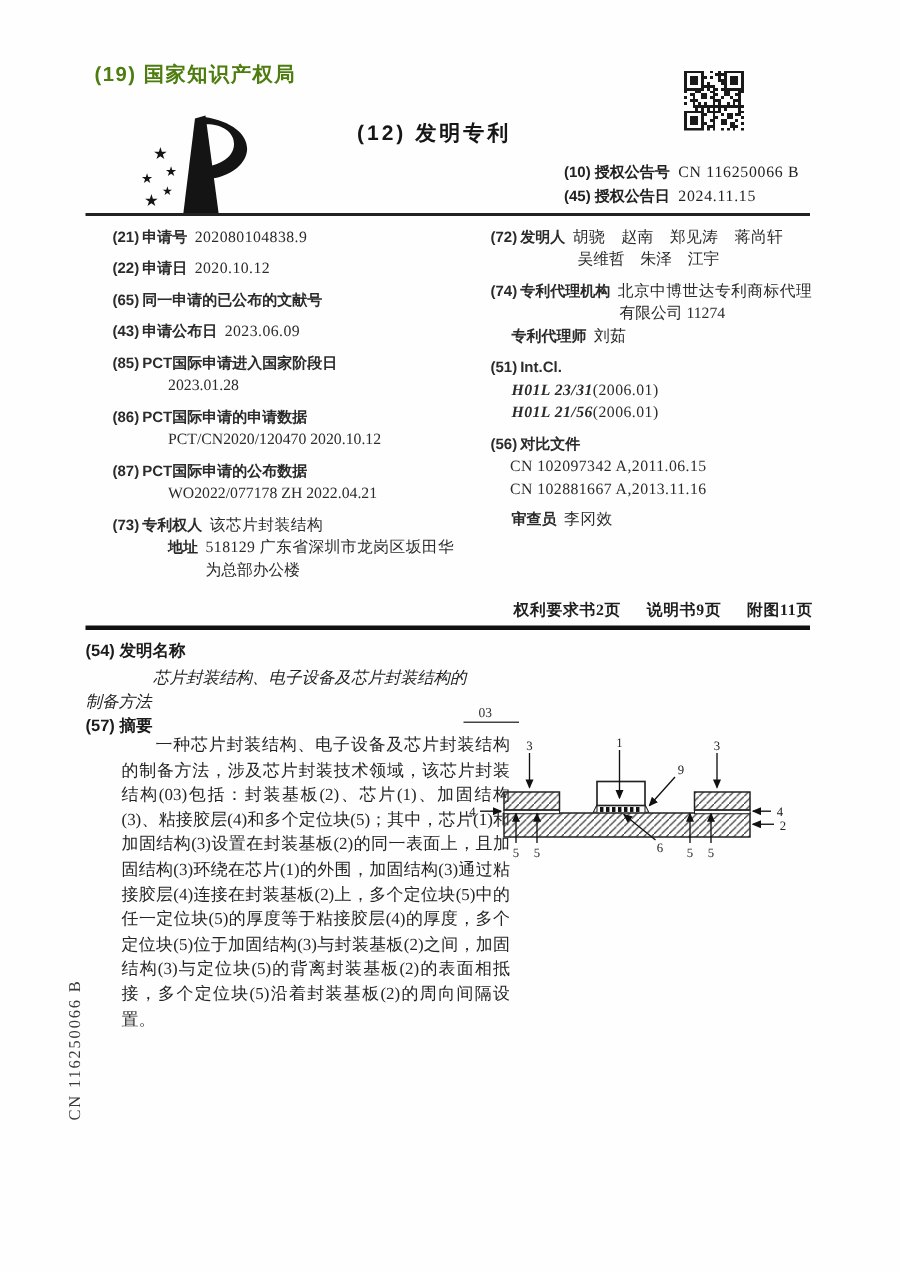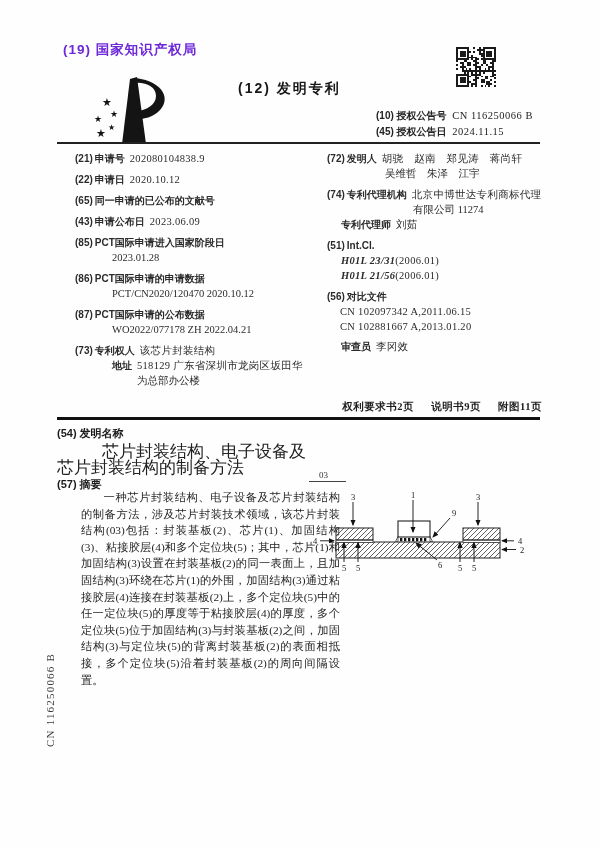--- a/index.html
+++ b/index.html
@@ -1,19 +1,19 @@
 <!DOCTYPE html>
 <html><head>
 <meta charset="utf-8">
 <style>
   html,body{margin:0;padding:0;background:#e8e8e8;}
   .page{position:relative;width:600px;height:848px;background:#fefefe;overflow:hidden;
         font-family:"Liberation Serif","DejaVu Serif",serif;color:#222;}
   .hei{font-family:"Liberation Sans","DejaVu Sans",sans-serif;font-weight:bold;}
-  .office{position:absolute;left:63px;top:41px;font-size:13.5px;letter-spacing:1px;color:#6d28d9;}
+  .office{position:absolute;left:63px;top:41px;font-size:13.5px;letter-spacing:1px;color:#4d7c0f;}
   .logo{position:absolute;left:80px;top:74px;}
   .doc-type{position:absolute;left:238px;top:80px;font-size:14px;letter-spacing:2px;color:#161616;}
   .pub-block{position:absolute;left:376px;top:108px;font-size:10.5px;line-height:15.5px;white-space:nowrap;}
   .pub-block .lbl{font-size:10px;text-align:right;}
   .pub-block .val{font-size:10.5px;font-weight:normal;font-family:"Liberation Serif",serif;letter-spacing:.5px;margin-left:3px;}
   .rule1{position:absolute;left:57px;top:142px;width:483px;height:2px;background:#222;}
   .rule2{position:absolute;left:57px;top:417px;width:483px;height:2.5px;background:#111;}
   .col{position:absolute;top:151px;font-size:10.5px;line-height:15px;color:#2b2b2b;margin-left:12px;}
   .col-l{left:63px;width:255px;}
   .col-r{left:315px;width:232px;}
@@ -27,21 +27,21 @@
   .cont4{padding-left:86px;}
   .cont5{padding-left:14px;}
   .ipc{padding-left:14px;font-style:italic;font-weight:bold;font-size:10.5px;letter-spacing:.3px;}
   .ipc .yr{font-style:normal;font-weight:normal;}
   .refline{padding-left:13px;letter-spacing:.3px;}
   .exam{padding-left:14px;margin-top:5px;}
   .pages-line{position:absolute;right:58px;top:400px;font-size:10.5px;font-weight:bold;letter-spacing:.5px;color:#1e1e1e;}
   .pages-line span{margin-left:14px;}
   .sec54{position:absolute;left:57px;top:426px;width:262px;}
   .sec-label{font-family:"Liberation Sans","DejaVu Sans",sans-serif;font-weight:bold;font-size:11px;color:#1b1b1b;}
-  .title-text{margin-top:3px;font-size:17px;line-height:16px;text-indent:45px;color:#222;}
+  .title-text{margin-top:3px;font-size:11px;line-height:16px;text-indent:45px;color:#222;font-style:italic;}
   .sec57{position:absolute;left:57px;top:474px;width:262px;}
   .abstract{position:absolute;left:57px;top:489px;width:259px;font-size:11.3px;line-height:16.6px;
             text-align:justify;text-indent:2em;color:#242424;margin-left:24px;}
   .figure{position:absolute;left:306px;top:466px;}
   .qr{position:absolute;left:456px;top:47px;width:40px;height:40px;}
   .side-num{position:absolute;left:44px;top:747px;transform-origin:0 0;transform:rotate(-90deg);
             font-size:11px;letter-spacing:1.2px;color:#3a3a3a;white-space:nowrap;}
 </style>
 </head>
 <body>
@@ -354,21 +354,21 @@
       <div class="cont5"><span class="bl">专利代理师</span><span class="bv">刘茹</span></div>
     </div>
     <div class="bib">
       <div><span class="code">(51)</span><span class="bl">Int.Cl.</span></div>
       <div class="ipc"><span>H01L 23/31</span><span class="yr">(2006.01)</span></div>
       <div class="ipc"><span>H01L 21/56</span><span class="yr">(2006.01)</span></div>
     </div>
     <div class="bib">
       <div><span class="code">(56)</span><span class="bl">对比文件</span></div>
       <div class="refline">CN 102097342 A,2011.06.15</div>
-      <div class="refline">CN 102881667 A,2013.01.20</div>
+      <div class="refline">CN 102881667 A,2013.11.16</div>
       <div class="exam"><span class="bl">审查员</span><span class="bv">李冈效</span></div>
     </div>
   </div>
 
   <div class="pages-line">
     <span>权利要求书2页</span>
     <span>说明书9页</span>
     <span>附图11页</span>
   </div>
 

